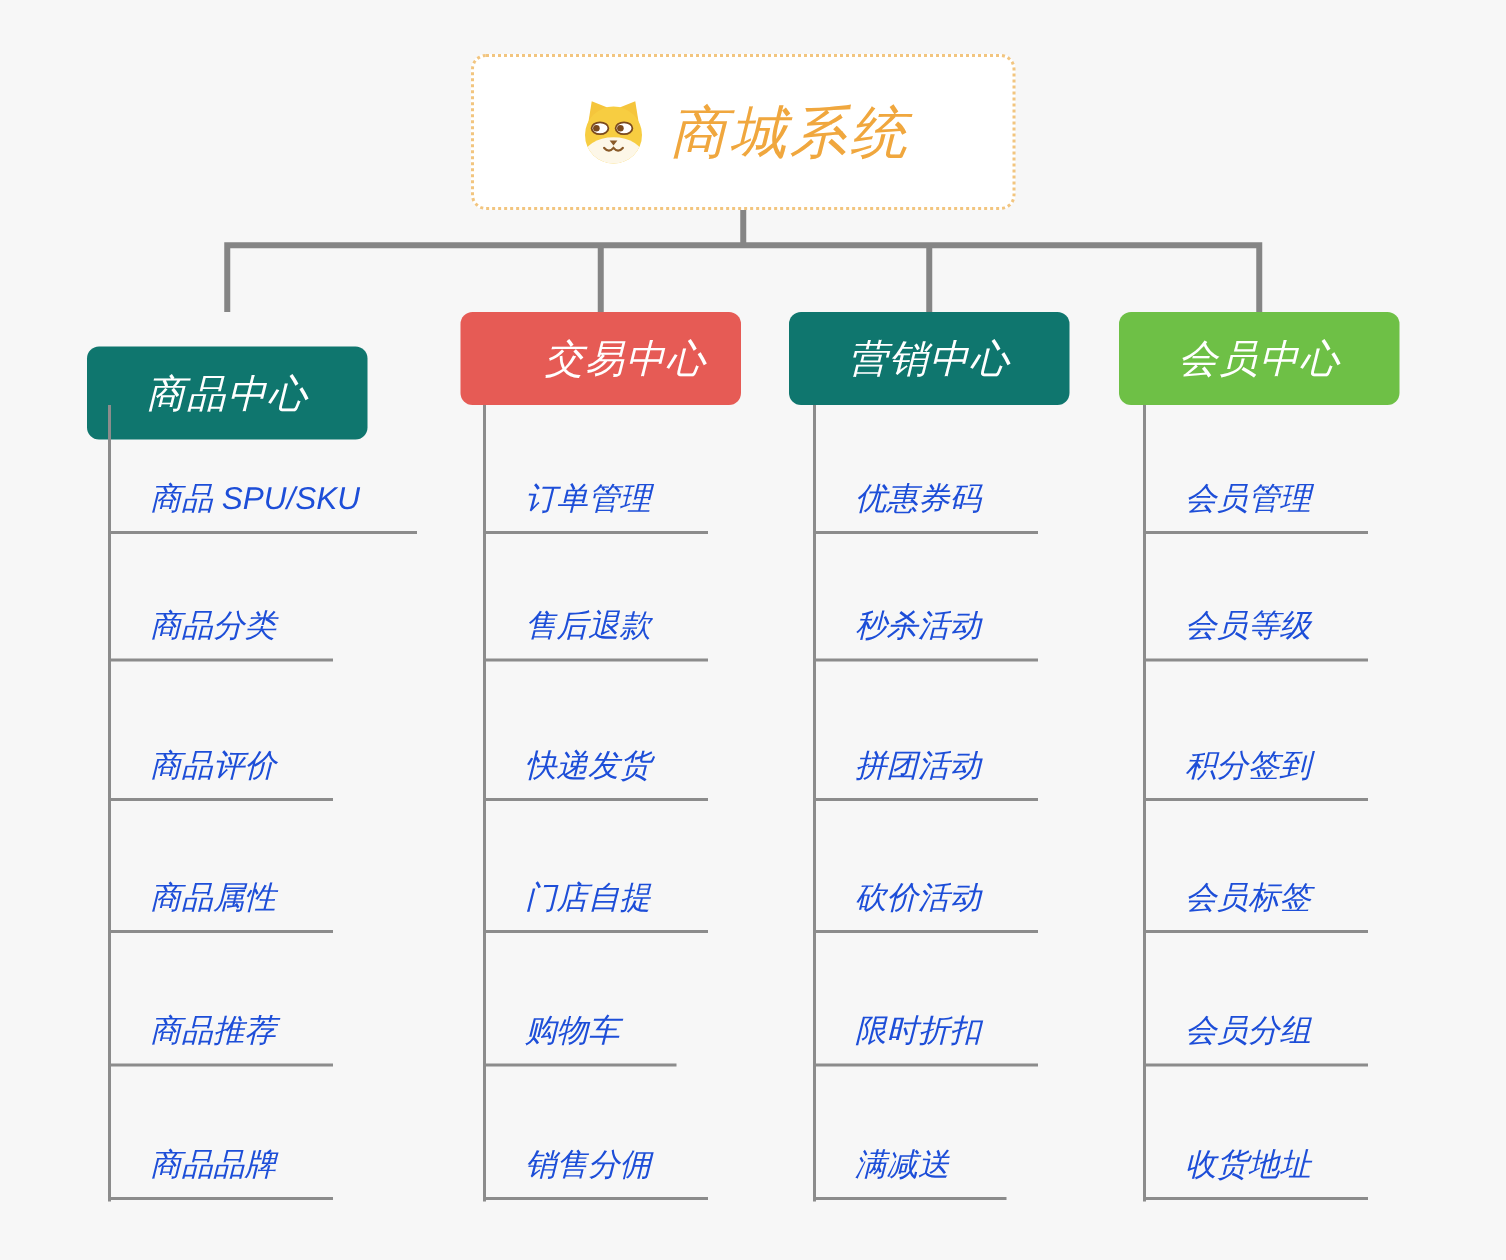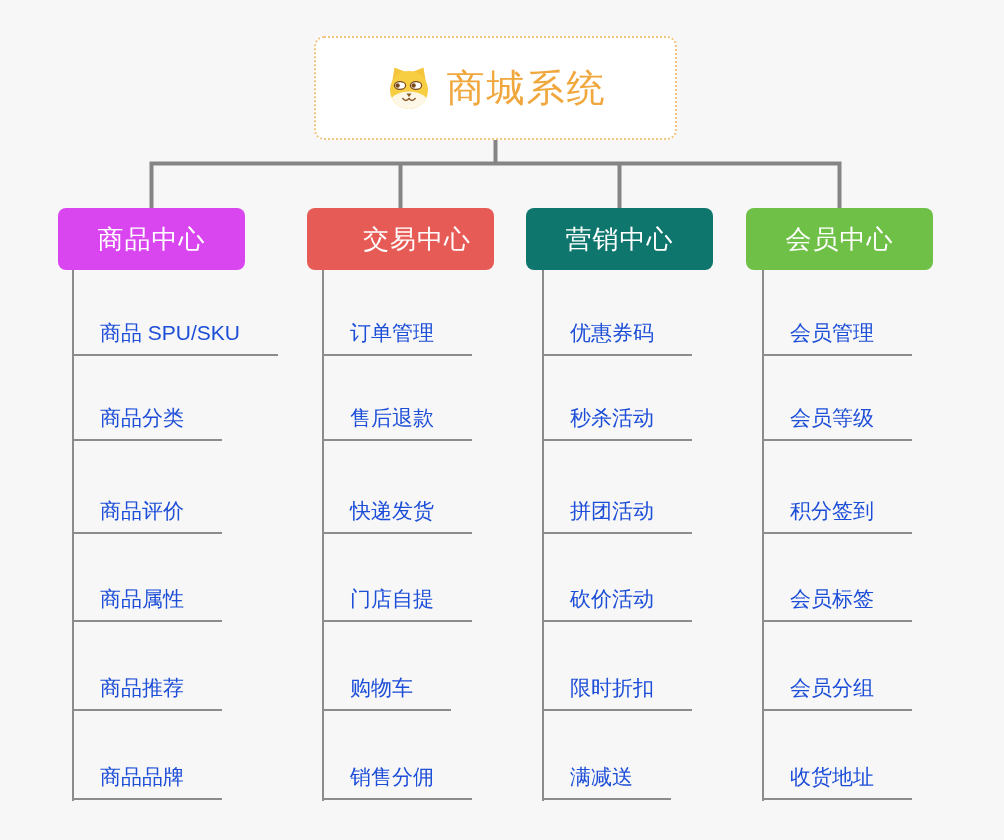--- a/index.html
+++ b/index.html
@@ -5,20 +5,21 @@
   * { margin: 0; padding: 0; box-sizing: border-box; }
   html, body {
     width: 1004px; height: 840px;
     font-family: "Liberation Sans", "DejaVu Sans", sans-serif;
     overflow: hidden;
   }
   .canvas {
     position: relative;
     width: 1004px; height: 840px;
     background: #f7f7f7;
+    font-style: italic;
   }
   .connectors {
     position: absolute; left: 0; top: 0;
     pointer-events: none;
   }
   
   .root-node {
     position: absolute;
     left: 314px; top: 36px;
     width: 363px; height: 104px;
@@ -108,21 +109,21 @@
         <circle cx="12.6" cy="21.5" r="2.2" fill="#7a4a1e"></circle>
         <ellipse cx="31" cy="21.5" rx="5.6" ry="3.9" fill="#ffffff" stroke="#7a4a1e" stroke-width="1.2"></ellipse>
         <circle cx="28.6" cy="21.5" r="2.2" fill="#7a4a1e"></circle>
         <path d="M21.4 29.6 L26.6 29.6 L24 33 Z" fill="#8a5a28"></path>
         <path d="M17.8 34.6 Q21 38.2 24 34.6 Q27 38.2 30.2 34.6" fill="none" stroke="#8a5a28" stroke-width="1.5" stroke-linecap="round"></path>
       </svg>
     </span>
     <span class="root-title" style="color: rgb(240, 167, 62);">商城系统</span>
   </div>
 
-  <div class="branch-box b0" style="background: #d946ef;">商品中心</div>
+  <div class="branch-box b0" style="background: #0f766e; margin-top: 23px;">商品中心</div>
   <div class="branch-box b1" style="background: rgb(230, 91, 85); padding-left: 33px;">交易中心</div>
   <div class="branch-box b2" style="background: #0f766e;">营销中心</div>
   <div class="branch-box b3" style="background: rgb(110, 192, 70);">会员中心</div>
 
   <div class="column c0">
     <div class="node"><span class="node-label">商品 SPU/SKU</span></div>
     <div class="node"><span class="node-label">商品分类</span></div>
     <div class="node"><span class="node-label">商品评价</span></div>
     <div class="node"><span class="node-label">商品属性</span></div>
     <div class="node"><span class="node-label">商品推荐</span></div>

